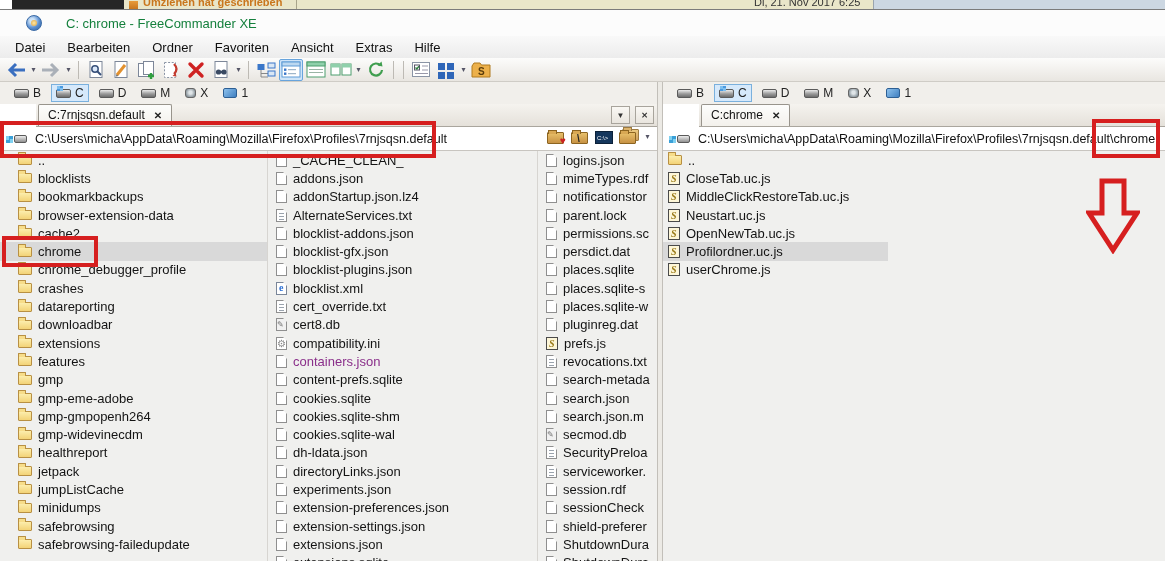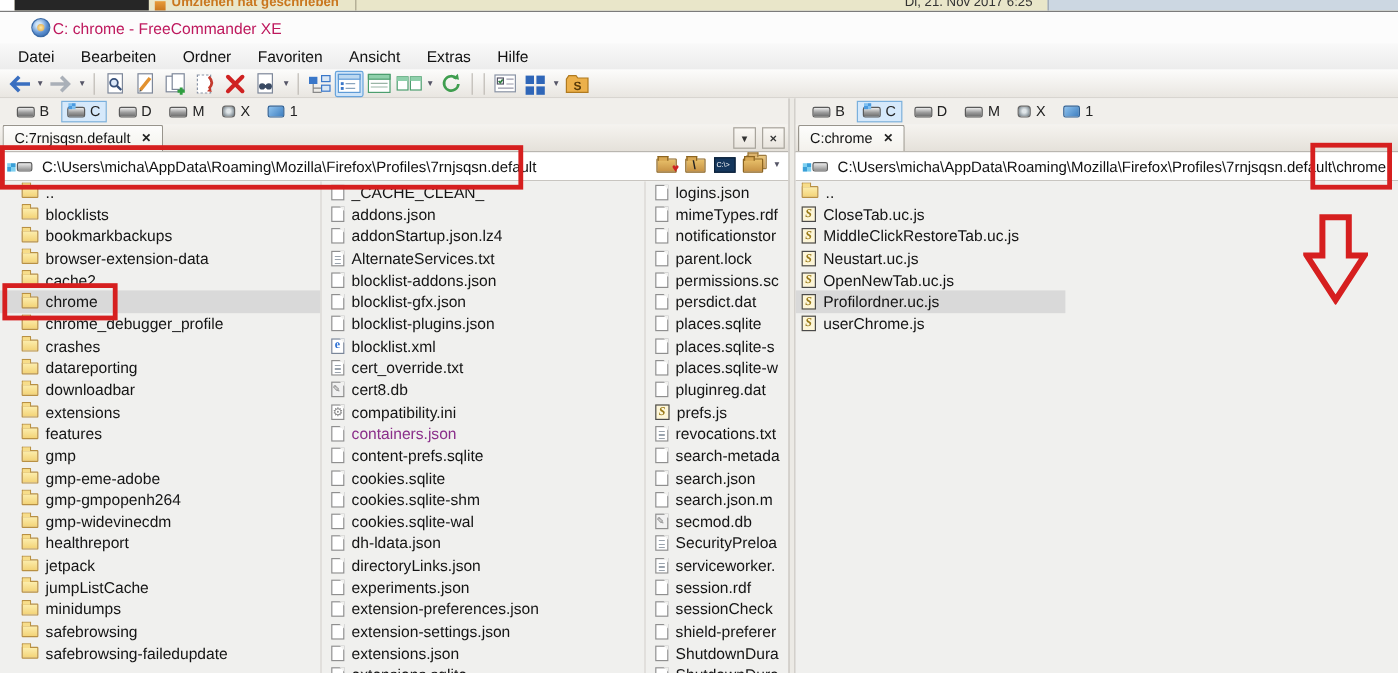--- a/index.html
+++ b/index.html
@@ -20,21 +20,21 @@
   .bg-text-date { position:absolute; left:742px; top:-4px; font-size:11px; color:#333; white-space:nowrap; }
 
   
   .titlebar { position:absolute; left:0; top:9px; width:1165px; height:27px;
               background:#fcfcfc; border-top:1px solid #7b7b7b; display:flex; align-items:center; }
   .app-icon { width:16px; height:16px; margin-left:26px; border-radius:50%;
               background:radial-gradient(circle at 38% 35%, #cfe4f8 18%, #5b8fd0 55%, #2d5e9e);
               border:1px solid #3a6aa6; position:relative; }
   .app-icon::after { content:""; position:absolute; left:4px; top:4px; width:6px; height:6px;
                      border-radius:50%; background:radial-gradient(#ffe9a8,#e0a23a); }
-  .title-text { margin-left:2px; font-size:13px; color:#be185d; }
+  .title-text { margin-left:24px; font-size:13px; color:#15803d; }
 
   
   .menubar { position:absolute; left:0; top:36px; width:1165px; height:22px;
              background:linear-gradient(#f9f9f9,#ececec); display:flex; align-items:center; padding-left:4px; }
   .mitem { padding:3px 11px; font-size:13px; color:#111; cursor:default; }
 
   
   .toolbar { position:absolute; left:0; top:58px; width:1165px; height:24px;
              background:linear-gradient(#fcfcfb,#e9e6e1); border-bottom:1px solid #cfccc6;
              display:flex; align-items:center; gap:1px; padding-left:4px; }
@@ -57,21 +57,21 @@
   .di-drive { width:15px; height:9px; border-radius:2px; border:1px solid #5a5a5a;
               background:linear-gradient(#ececec,#9a9a9a 55%,#6e6e6e); position:relative; }
   .dsel .di-drive::before { content:""; position:absolute; left:0px; top:-4px; width:6px; height:5px;
               background:conic-gradient(#4a9ae0 25%, #7fc0f0 0 50%, #4a9ae0 0 75%, #7fc0f0 0); }
   .di-webcam { width:11px; height:10px; border:1px solid #666; border-radius:3px;
                background:radial-gradient(circle at 50% 45%, #dfe5e8 25%, #8a959c 75%); }
   .di-network { width:14px; height:10px; border:1px solid #2d5f94; border-radius:2px;
                 background:linear-gradient(135deg,#8ec2ee,#3f7fc0); }
 
   .tabrow { height:23px; background:linear-gradient(#f5f3ef,#e5e1da); border-bottom:1px solid #aaa69e;
-            position:relative; display:flex; align-items:center; }
+            position:relative; display:flex; align-items:center;margin-left:36px; }
   .tab { display:inline-flex; align-items:center; gap:9px; margin-left:2px; padding:3px 9px 4px 9px;
          background:linear-gradient(#fdfdfc,#f3f1ec); border:1px solid #98948c; border-bottom:none;
          border-radius:2px 2px 0 0; font-size:12px; white-space:nowrap; }
   .tab-close { font-size:10px; font-weight:bold; color:#222; cursor:default; }
   .tab-label.bold { font-weight:normal; }
   .tabrow-buttons { position:absolute; right:3px; top:2px; display:flex; gap:5px; }
   .trb { width:19px; height:18px; border:1px solid #a8a49c; background:linear-gradient(#faf8f4,#e9e5de);
          font-size:8px; color:#333; display:flex; align-items:center; justify-content:center; font-weight:bold; }
 
   .addrrow { height:24px; background:#fff; border-bottom:1px solid #c8c5c0;

